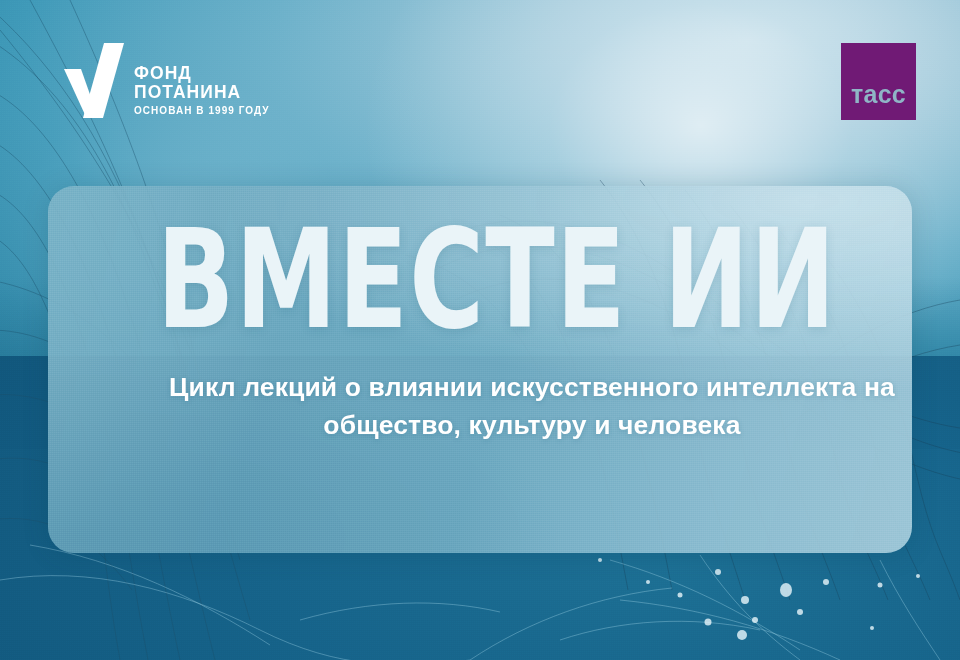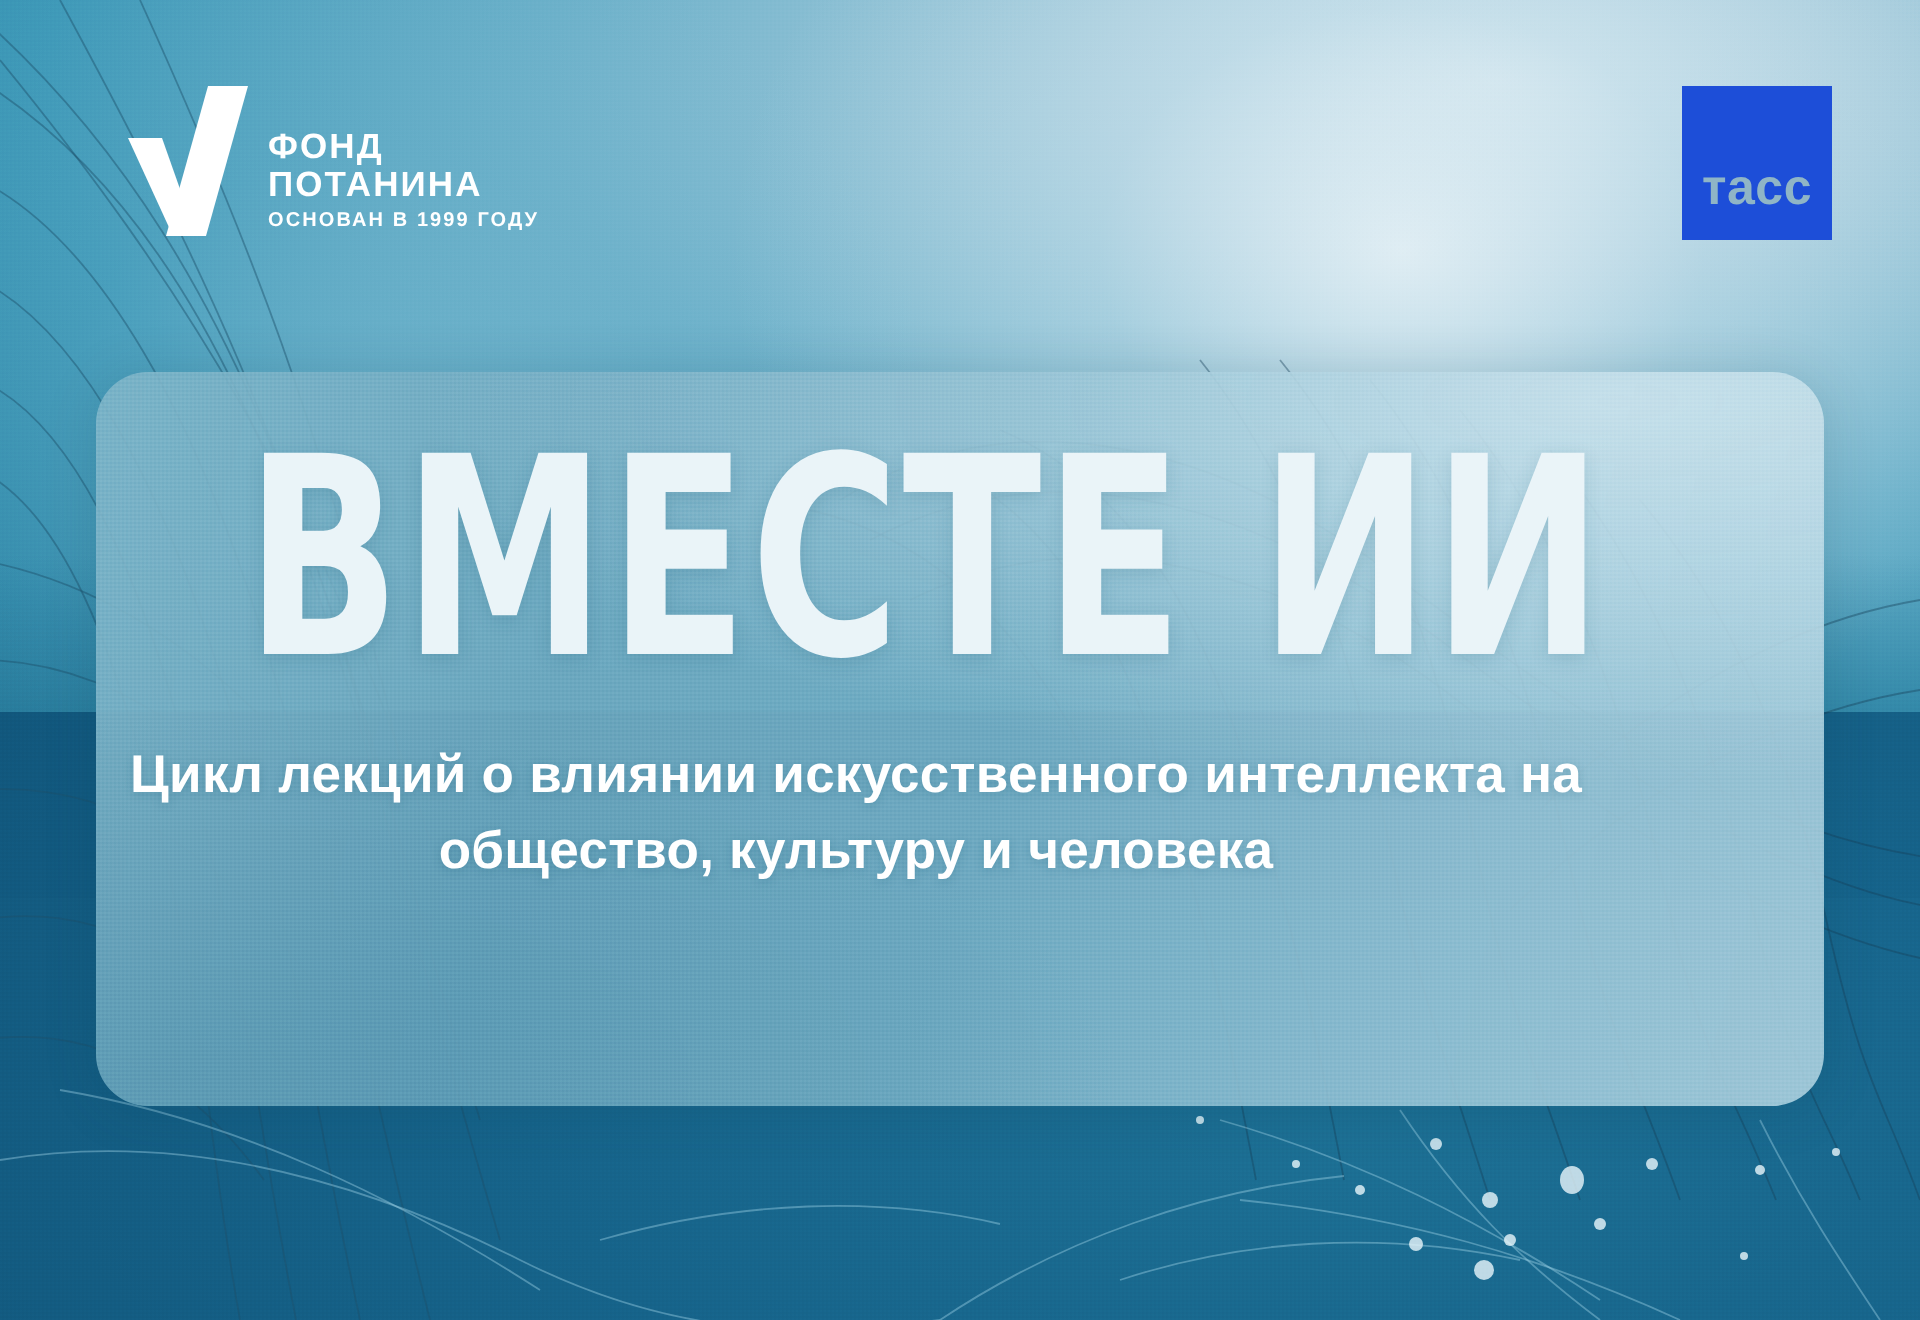--- a/index.html
+++ b/index.html
@@ -73,21 +73,21 @@
     letter-spacing:.105em;
     margin-top:4px;
     text-transform:uppercase;
     font-weight:bold;
   }
 
   
   .tass {
     position:absolute; left:841px; top:43px;
     width:75px; height:77px;
-    background:#1d4ed8;
+    background:#701a75;
     z-index:6;
     display:flex; align-items:flex-end; justify-content:center;
   }
   .tass-word {
     color:#8fb5c6;
     font-size:25px;
     font-weight:bold;
     letter-spacing:.01em;
     line-height:1;
     padding-bottom:13px;
@@ -123,21 +123,21 @@
     opacity:.30;
     mix-blend-mode:overlay;
     background-image:
       repeating-linear-gradient(0deg, rgba(255,255,255,.10) 0 1px, rgba(0,0,0,.08) 1px 2px),
       repeating-linear-gradient(90deg, rgba(255,255,255,.08) 0 1px, rgba(0,0,0,.06) 1px 2px);
   }
   .card-content {
     position:relative;
     width:100%; height:100%;
     display:flex; flex-direction:column;
-    align-items:flex-start;
+    align-items:flex-end;
     padding-top:32px;
   }
 
   
   .headline {
     color:#eaf4f8;
     font-family:"Liberation Sans Narrow","DejaVu Sans Condensed","Liberation Sans", sans-serif;
     font-size:138px;
     line-height:124px;
     font-weight:bold;

